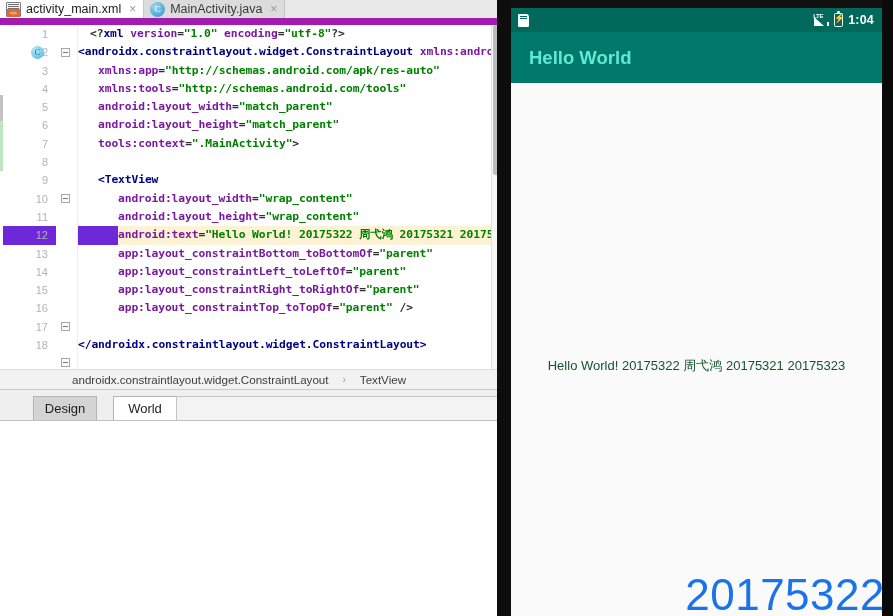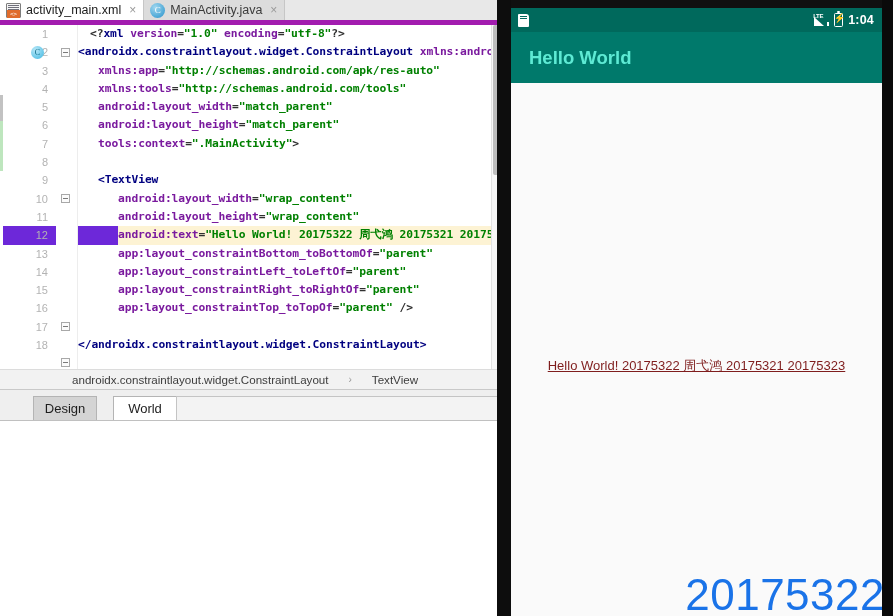--- a/index.html
+++ b/index.html
@@ -18,21 +18,21 @@
     width: 497px; height: 616px;
     background: #ffffff;
     overflow: hidden;
   }
 
   
   .tabbar {
     position: absolute; left: 0; top: 0;
     width: 497px; height: 25px;
     background: #e8e8e8;
-    border-bottom: 5px solid #a21caf;
+    border-bottom: 7px solid #a21caf;
     display: flex; align-items: stretch;
   }
   .tab {
     display: flex; align-items: center; gap: 5px;
     padding: 0 7px 0 6px;
     font-size: 12.5px; color: #1b1b1b;
     border-right: 1px solid #c6c6c6;
     position: relative;
   }
   .tab.active { background: #ffffff; }
@@ -135,21 +135,21 @@
     position: absolute; left: 1px; width: 5px; background: #bdbdbd; border-radius: 2px;
   }
 
   
   .breadcrumb {
     position: absolute; left: 0; top: 369px;
     width: 497px; height: 21px;
     background: #f2f2f2;
     border-top: 1px solid #dcdcdc; border-bottom: 1px solid #c9c9c9;
     display: flex; align-items: center;
-    padding-left: 72px; gap: 20px;
+    padding-left: 72px; gap: 14px;
     font-size: 11.6px; color: #3d3d3d;
   }
   .breadcrumb .sep { color: #9a9a9a; font-size: 10px; }
 
   
   .dt-bar {
     position: absolute; left: 0; top: 390px;
     width: 497px; height: 31px;
     background: #efefef;
     border-bottom: 1px solid #c0c0c0;
@@ -253,21 +253,21 @@
     display: flex; align-items: center; padding-left: 18px;
   }
   .appbar-title { color: #5eead4; font-size: 18.5px; font-weight: bold; }
 
   .appcontent {
     position: absolute; left: 0; top: 75px; width: 371px; bottom: 0;
     background: #fafafa;
   }
   .hello-text {
     position: absolute; left: 0; right: 0; top: 274px;
-    text-align: center; font-size: 13px; color: #7f1d1d; text-decoration: underline;
+    text-align: center; font-size: 13px; color: #14532d;
   }
   .watermark {
     position: absolute; right: -3px; bottom: -4px;
     font-size: 44px; color: #1a73e8; font-weight: normal;
     letter-spacing: 0.5px; white-space: nowrap;
   }
 </style>
 </head>
 <body>
 

